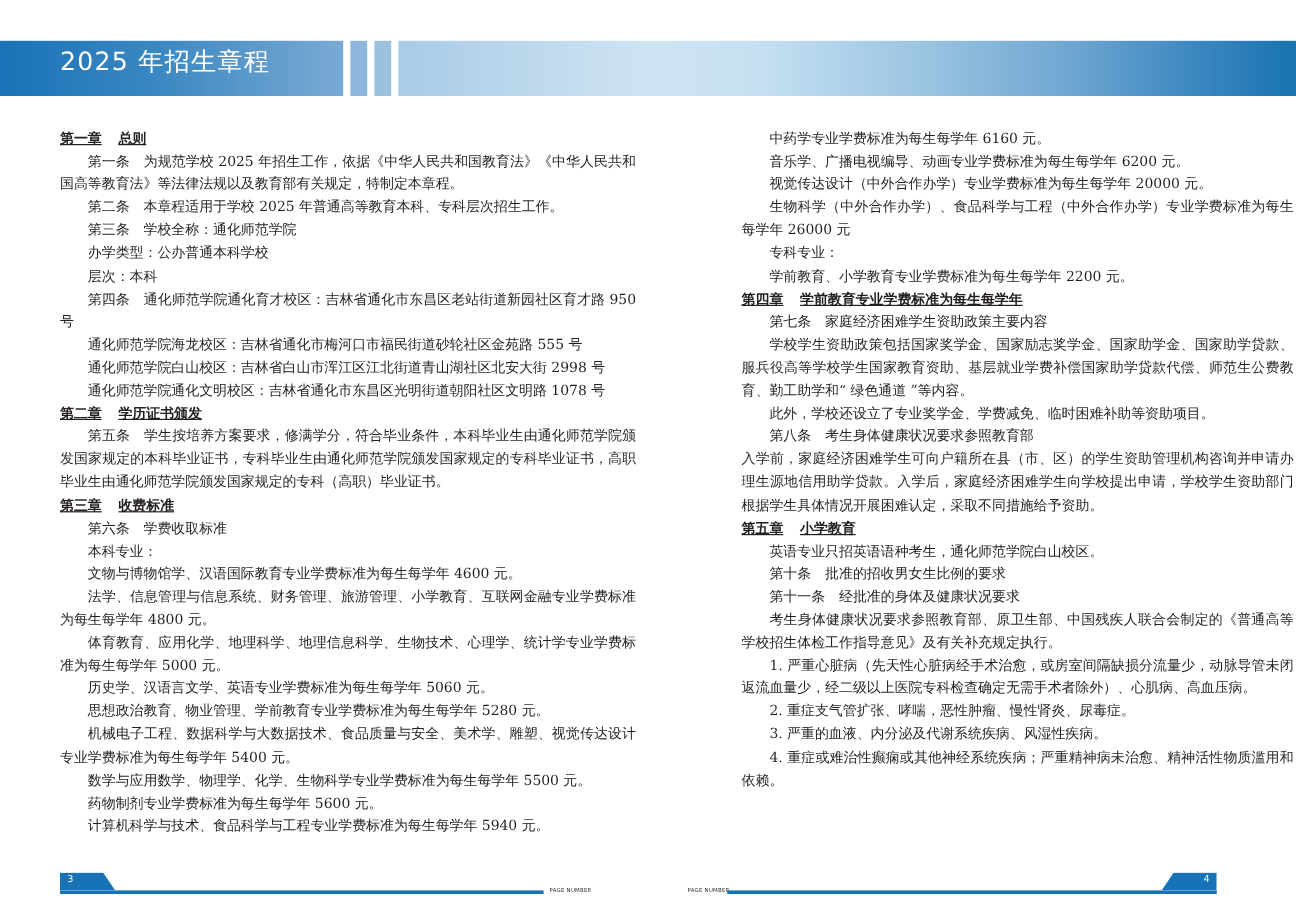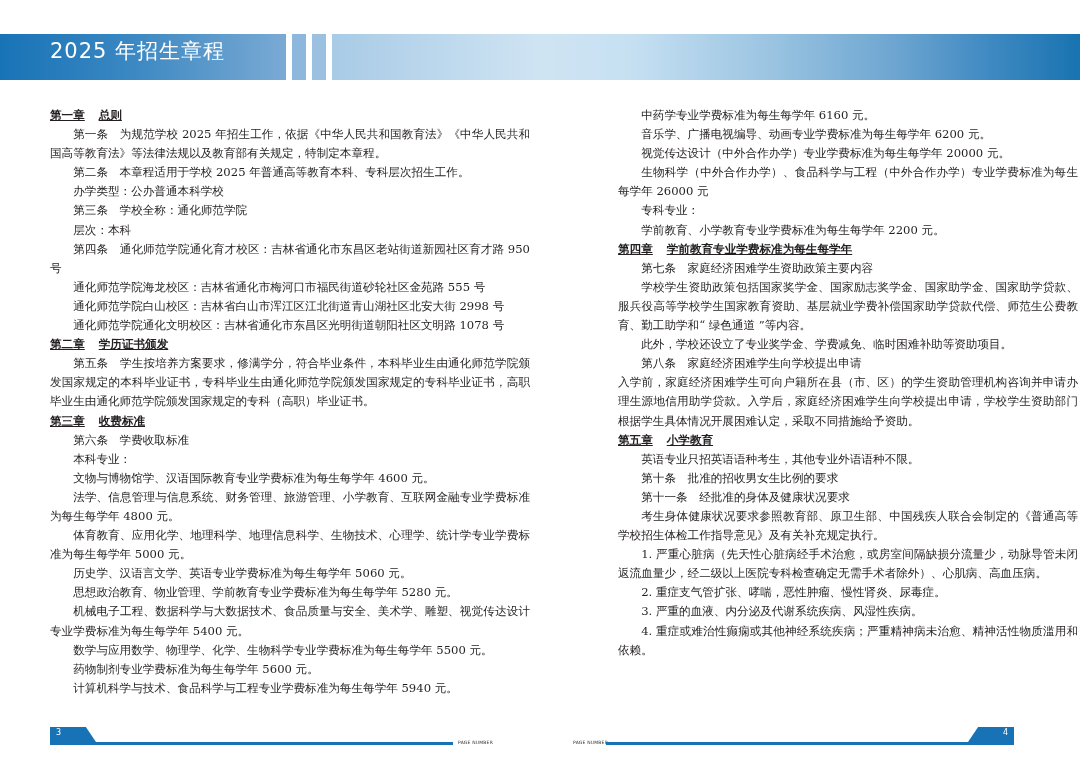--- a/index.html
+++ b/index.html
@@ -55,22 +55,22 @@
   </div>
   <div class="hdr-stripe1"></div>
   <div class="hdr-stripe2"></div>
   <div class="hdr-grad"></div>
 </div>
 
 <div class="col left" id="left-col">
     <div class="p ch"><span>第一章</span><span class="sp"></span><span>总则</span></div>
     <div class="p">第一条　为规范学校 2025 年招生工作，依据《中华人民共和国教育法》《中华人民共和国高等教育法》等法律法规以及教育部有关规定，特制定本章程。</div>
     <div class="p">第二条　本章程适用于学校 2025 年普通高等教育本科、专科层次招生工作。</div>
+    <div class="p">第三条　学校全称：通化师范学院</div>
     <div class="p">办学类型：公办普通本科学校</div>
-    <div class="p">第三条　学校全称：通化师范学院</div>
     <div class="p">层次：本科</div>
     <div class="p">第四条　通化师范学院通化育才校区：吉林省通化市东昌区老站街道新园社区育才路 950 号</div>
     <div class="p">通化师范学院海龙校区：吉林省通化市梅河口市福民街道砂轮社区金苑路 555 号</div>
     <div class="p">通化师范学院白山校区：吉林省白山市浑江区江北街道青山湖社区北安大街 2998 号</div>
     <div class="p">通化师范学院通化文明校区：吉林省通化市东昌区光明街道朝阳社区文明路 1078 号</div>
     <div class="p ch"><span>第二章</span><span class="sp"></span><span>学历证书颁发</span></div>
     <div class="p">第五条　学生按培养方案要求，修满学分，符合毕业条件，本科毕业生由通化师范学院颁发国家规定的本科毕业证书，专科毕业生由通化师范学院颁发国家规定的专科毕业证书，高职毕业生由通化师范学院颁发国家规定的专科（高职）毕业证书。</div>
     <div class="p ch"><span>第三章</span><span class="sp"></span><span>收费标准</span></div>
     <div class="p">第六条　学费收取标准</div>
     <div class="p">本科专业：</div>
@@ -89,24 +89,24 @@
     <div class="p">中药学专业学费标准为每生每学年 6160 元。</div>
     <div class="p">音乐学、广播电视编导、动画专业学费标准为每生每学年 6200 元。</div>
     <div class="p">视觉传达设计（中外合作办学）专业学费标准为每生每学年 20000 元。</div>
     <div class="p">生物科学（中外合作办学）、食品科学与工程（中外合作办学）专业学费标准为每生每学年 26000 元</div>
     <div class="p">专科专业：</div>
     <div class="p">学前教育、小学教育专业学费标准为每生每学年 2200 元。</div>
     <div class="p ch"><span>第四章</span><span class="sp"></span><span>学前教育专业学费标准为每生每学年</span></div>
     <div class="p">第七条　家庭经济困难学生资助政策主要内容</div>
     <div class="p">学校学生资助政策包括国家奖学金、国家励志奖学金、国家助学金、国家助学贷款、服兵役高等学校学生国家教育资助、基层就业学费补偿国家助学贷款代偿、师范生公费教育、勤工助学和“ 绿色通道 ”等内容。</div>
     <div class="p">此外，学校还设立了专业奖学金、学费减免、临时困难补助等资助项目。</div>
-    <div class="p">第八条　家庭经济困难学生向学校提出申请</div>
+    <div class="p">第八条　考生身体健康状况要求参照教育部</div>
     <div class="p noind">入学前，家庭经济困难学生可向户籍所在县（市、区）的学生资助管理机构咨询并申请办理生源地信用助学贷款。入学后，家庭经济困难学生向学校提出申请，学校学生资助部门根据学生具体情况开展困难认定，采取不同措施给予资助。</div>
     <div class="p ch"><span>第五章</span><span class="sp"></span><span>小学教育</span></div>
-    <div class="p">英语专业只招英语语种考生，其他专业外语语种不限。</div>
+    <div class="p">英语专业只招英语语种考生，通化师范学院白山校区。</div>
     <div class="p">第十条　批准的招收男女生比例的要求</div>
     <div class="p">第十一条　经批准的身体及健康状况要求</div>
     <div class="p">考生身体健康状况要求参照教育部、原卫生部、中国残疾人联合会制定的《普通高等学校招生体检工作指导意见》及有关补充规定执行。</div>
     <div class="p">1. 严重心脏病（先天性心脏病经手术治愈，或房室间隔缺损分流量少，动脉导管未闭返流血量少，经二级以上医院专科检查确定无需手术者除外）、心肌病、高血压病。</div>
     <div class="p">2. 重症支气管扩张、哮喘，恶性肿瘤、慢性肾炎、尿毒症。</div>
     <div class="p">3. 严重的血液、内分泌及代谢系统疾病、风湿性疾病。</div>
     <div class="p">4. 重症或难治性癫痫或其他神经系统疾病；严重精神病未治愈、精神活性物质滥用和依赖。</div>
   </div>
 
 <div class="foot-tab l"></div>

